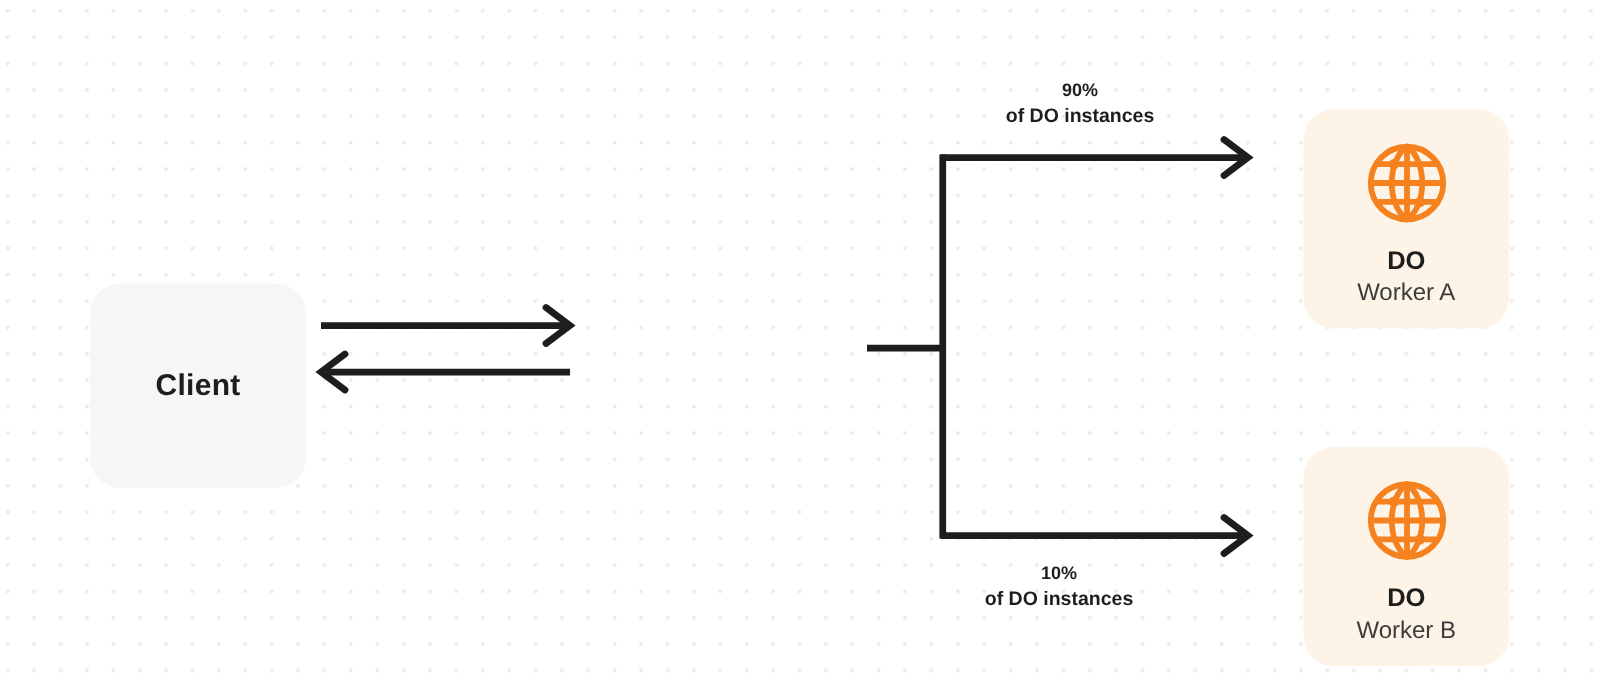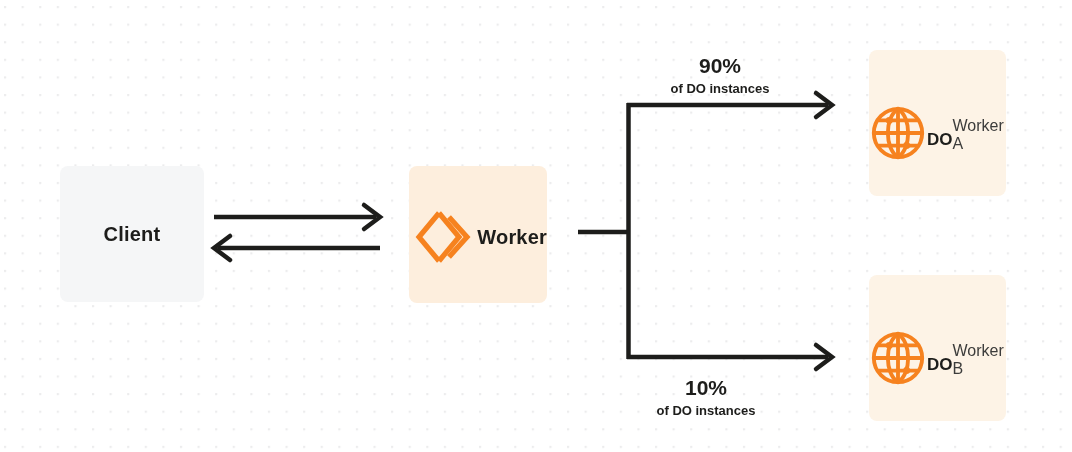--- a/index.html
+++ b/index.html
@@ -21,25 +21,26 @@
     background-color: #ffffff;
     background-image: radial-gradient(circle at 1px 1px, #ececed 1.25px, rgba(255,255,255,0) 1.6px);
     background-size: 17.6px 17.6px;
     background-position: 4px 6px;
   }
 
   
   .node {
     position: absolute;
     box-sizing: border-box;
-    border-radius: 8px;
+    border-radius: 20px;
     display: flex;
-    flex-direction: row;
+    flex-direction: column;
     align-items: center;
     justify-content: center;
+    margin-top: 23px;
   }
 
   .node-client {
     left: 60px;
     top: 166px;
     width: 144px;
     height: 136px;
     background: #f5f6f7;
   }
 
@@ -108,21 +109,21 @@
 
   
   .pct-label {
     position: absolute;
     text-align: center;
     color: #1d1d1b;
     font-weight: bold;
     line-height: 1.35;
     white-space: nowrap;
   }
-  .pct-label .pct-value { font-size: 21px; display: block; }
+  .pct-label .pct-value { font-size: 12px; display: block; }
   .pct-label .pct-desc  { font-size: 13px; display: block; }
 
   .pct-top    { left: 632px; top: 52px;  width: 176px; }
   .pct-bottom { left: 618px; top: 374px; width: 176px; }
 </style>
 </head>
 <body>
 
 <div id="canvas">
 
@@ -154,33 +155,20 @@
     <g>
       <line x1="627" y1="357" x2="828" y2="357" stroke="#1d1d1b" stroke-width="4.5" stroke-linecap="butt"></line>
       <polyline points="816,345 832,357 816,369" fill="none" stroke="#1d1d1b" stroke-width="4.5" stroke-linecap="round" stroke-linejoin="miter"></polyline>
     </g>
   </svg>
 
   <div class="node node-client">
     <span class="node-title node-title-client">Client</span>
   </div>
 
-  <div class="node node-worker">
-    <span class="icon-wrap">
-      <svg width="64" height="64" viewBox="0 0 64 64" xmlns="http://www.w3.org/2000/svg">
-
-        <polyline points="30,8 10,32 30,56" fill="none" stroke="#f6821f" stroke-width="5.2" stroke-linecap="butt" stroke-linejoin="miter"></polyline>
-
-        <polyline points="30,8 50,32 30,56" fill="none" stroke="#f6821f" stroke-width="5.2" stroke-linecap="butt" stroke-linejoin="miter"></polyline>
-
-        <polyline points="40,12 58,32 40,52" fill="none" stroke="#f6821f" stroke-width="5.2" stroke-linecap="butt" stroke-linejoin="miter"></polyline>
-      </svg>
-    </span>
-    <span class="node-title node-title-worker">Worker</span>
-  </div>
 
   <div class="node node-do node-do-a">
     <span class="icon-wrap">
       <svg width="58" height="58" viewBox="0 0 60 60" xmlns="http://www.w3.org/2000/svg">
         <g fill="none" stroke="#f6821f" stroke-width="4" stroke-linecap="round">
           <circle cx="30" cy="30" r="25"></circle>
 
           <line x1="5" y1="30" x2="55" y2="30"></line>
 
           <path d="M 10.5 17 H 49.5"></path>

